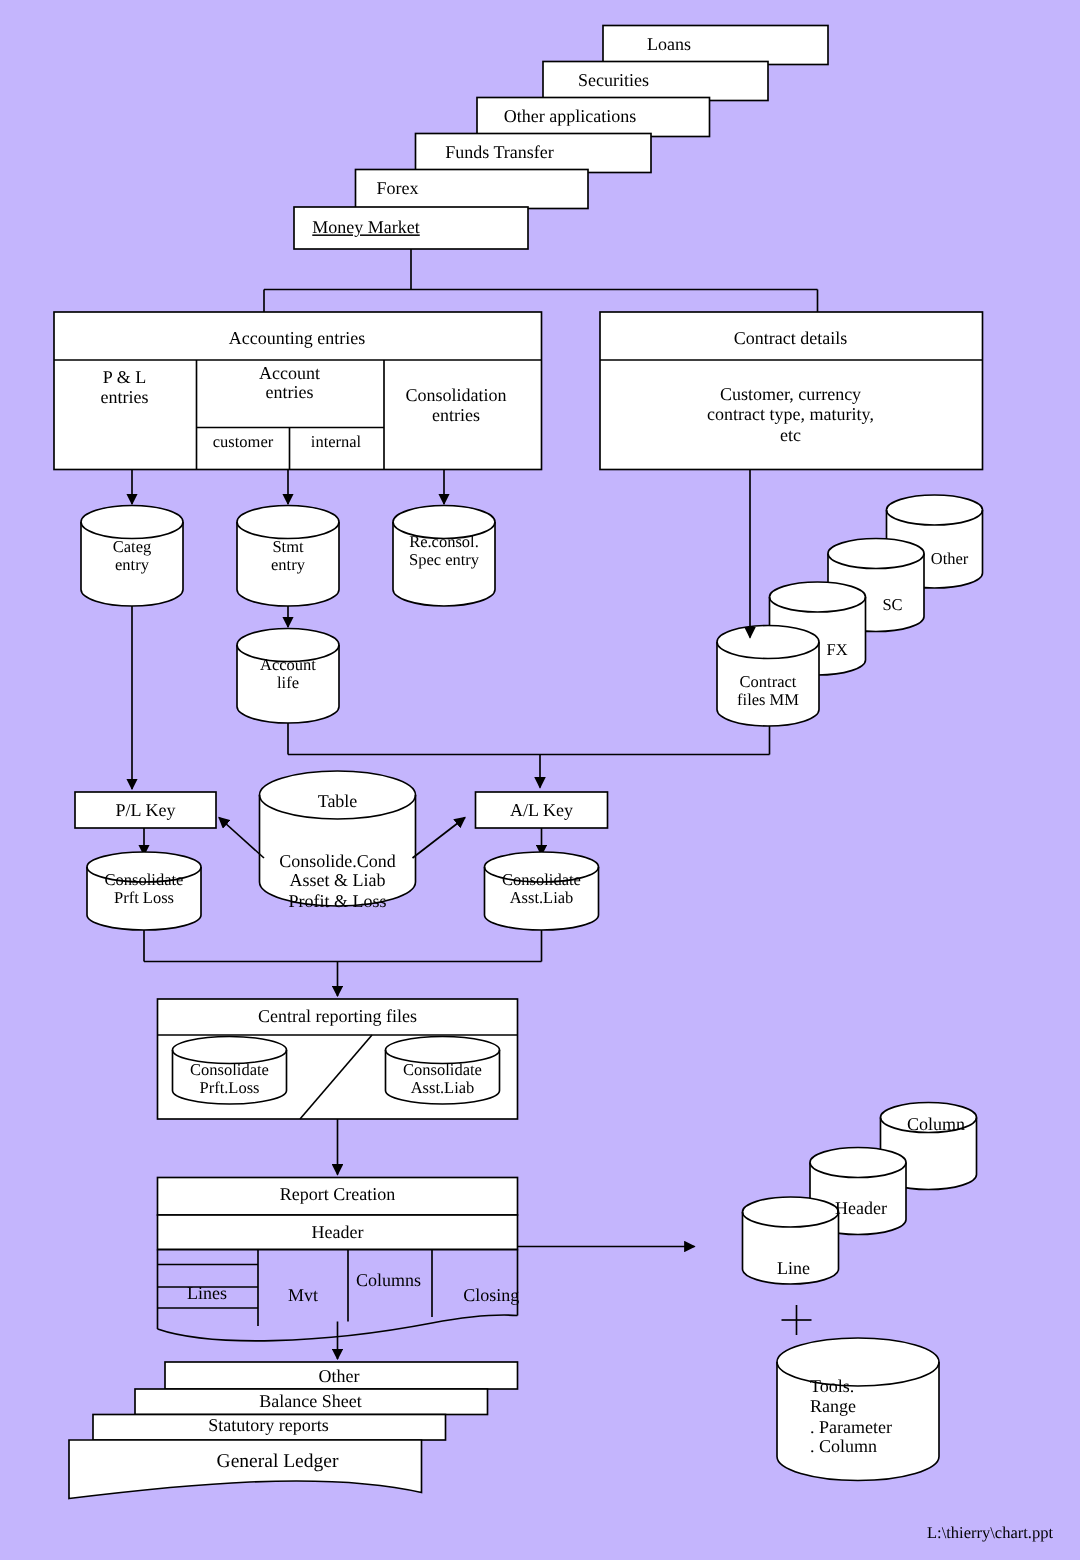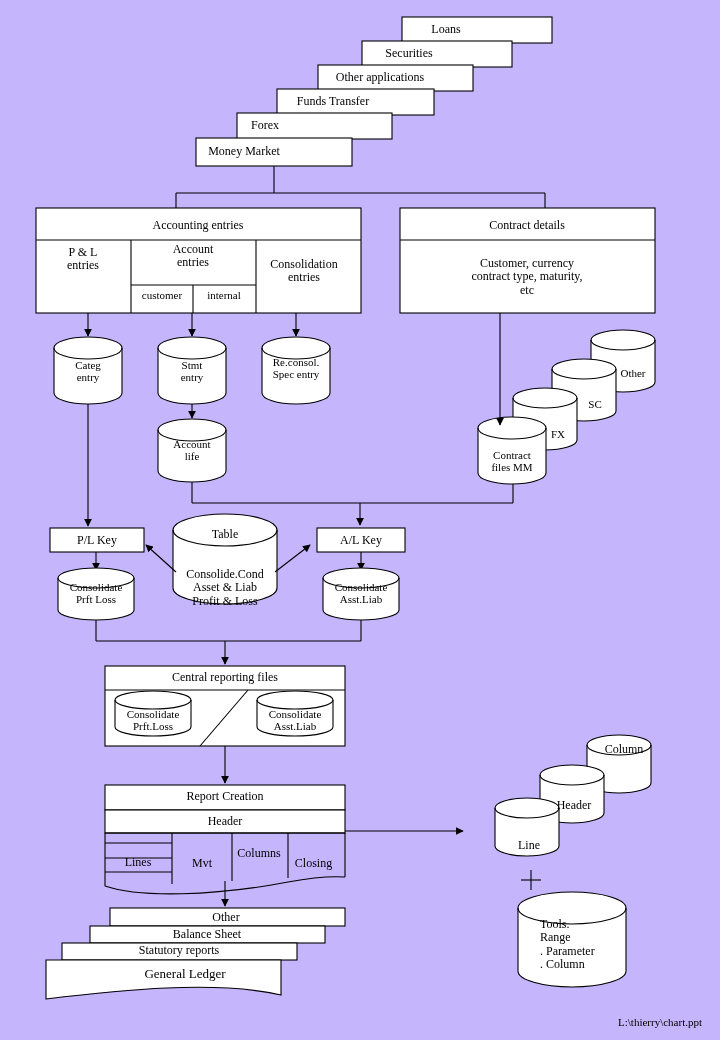--- a/index.html
+++ b/index.html
@@ -248,21 +248,21 @@
       <path class="s" d="M 518 908 a 54 16 0 0 1 108 0 v 63 a 54 16 0 0 1 -108 0 z"></path>
       <path class="ln" d="M 518 908 a 54 16 0 0 0 108 0"></path>
     </g>
   </svg>
 
   <div class="lbl t12 ctr" style="left:446px; top:30px;">Loans</div>
   <div class="lbl t12 ctr" style="left:409px; top:54px;">Securities</div>
   <div class="lbl t12 ctr" style="left:380px; top:78px;">Other applications</div>
   <div class="lbl t12 ctr" style="left:333px; top:102px;">Funds Transfer</div>
   <div class="lbl t12 ctr" style="left:265px; top:126px;">Forex</div>
-  <div class="lbl t12 ctr" style="left:244px; top:152px;">Money Market</div>
+  <div class="lbl t12 ctr" style="left:244px; top:152px;text-decoration:underline;">Money Market</div>
 
   <div class="lbl t12 ctr" style="left:198px; top:226px;">Accounting entries</div>
   <div class="lbl t12 ctr" style="left:83px;  top:259px;">P &amp; L
 entries</div>
   <div class="lbl t12 ctr" style="left:193px; top:256px;">Account
 entries</div>
   <div class="lbl t11 ctr" style="left:162px; top:295px;">customer</div>
   <div class="lbl t11 ctr" style="left:224px; top:295px;">internal</div>
   <div class="lbl t12 ctr" style="left:304px; top:271px;">Consolidation
 entries</div>
@@ -303,21 +303,21 @@
   <div class="lbl t11 ctr" style="left:153px; top:720px;">Consolidate
 Prft.Loss</div>
   <div class="lbl t11 ctr" style="left:295px; top:720px;">Consolidate
 Asst.Liab</div>
 
   <div class="lbl t12 ctr" style="left:225px; top:797px;">Report Creation</div>
   <div class="lbl t12 ctr" style="left:225px; top:822px;">Header</div>
   <div class="lbl t12 ctr" style="left:138px; top:863px;">Lines</div>
   <div class="lbl t12 ctr" style="left:202px; top:864px;">Mvt</div>
   <div class="lbl t12 ctr" style="left:259px; top:854px;">Columns</div>
-  <div class="lbl t12 ctr" style="left:300px; top:864px;padding-left:27px;">Closing</div>
+  <div class="lbl t12 ctr" style="left:314px; top:864px;padding-left:27px;">Closing</div>
 
   <div class="lbl t12 ctr" style="left:226px; top:918px;">Other</div>
   <div class="lbl t12 ctr" style="left:207px; top:935px;">Balance Sheet</div>
   <div class="lbl t12 ctr" style="left:179px; top:951px;">Statutory reports</div>
   <div class="lbl t13 ctr" style="left:185px; top:974px;">General Ledger</div>
 
   <div class="lbl t12 ctr" style="left:624px; top:750px;">Column</div>
   <div class="lbl t12 ctr" style="left:574px; top:806px;">Header</div>
   <div class="lbl t12 ctr" style="left:529px; top:846px;text-align:center;">Line</div>
 

